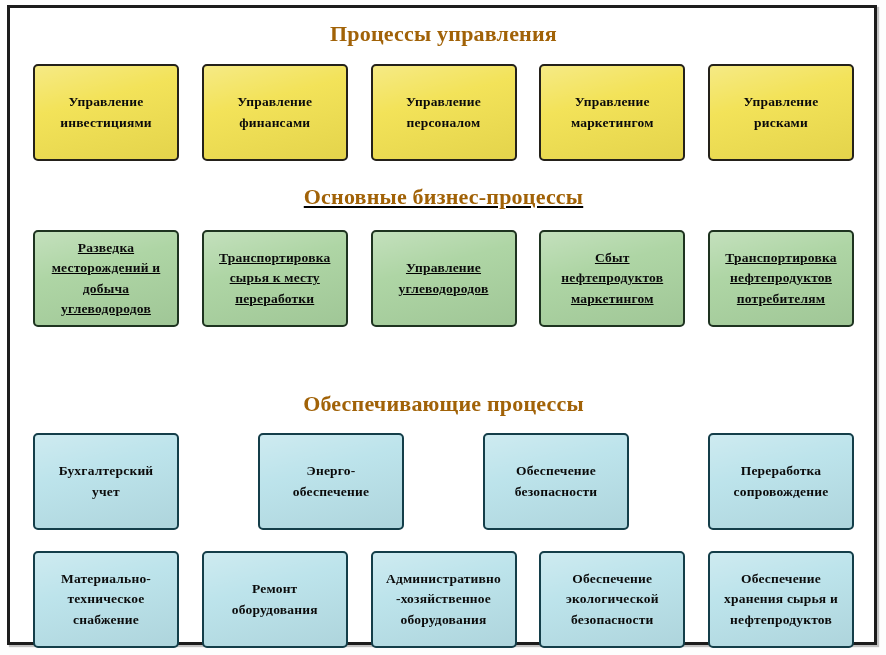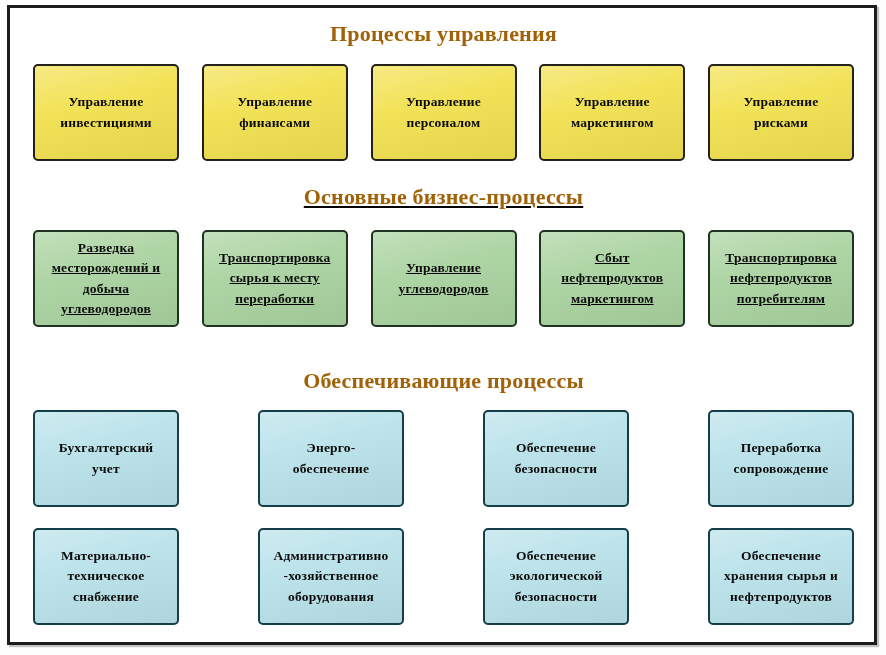--- a/index.html
+++ b/index.html
@@ -24,21 +24,21 @@
   .section-title {
     text-align: center;
     font-weight: bold;
     font-size: 22px;
     color: #a16207;
     letter-spacing: 0.2px;
     font-family: "Liberation Serif", serif;
   }
   .sec-0 .section-title { padding-top: 13px; }
   .sec-1 { margin-top: 23px; text-decoration: underline; }
-  .sec-2 { margin-top: 41px; }
+  .sec-2 { margin-top: 64px; }
   .row {
     display: flex;
     justify-content: space-between;
     align-items: stretch;
   }
   .sec-0 .row:first-child { margin-top: 17px; }
   .sec-1 .row:first-child { margin-top: 20px; }
   .sec-2 .row:first-child { margin-top: 16px; align-items: flex-end; }
   .sec-2 .row + .row { margin-top: 21px; }
   .box {
@@ -155,20 +155,24 @@
 сопровождение</span>
             </div>
           </div>
           <div class="row">
             <div class="box">
               <span class="box-label">Материально-
 техническое
 снабжение</span>
             </div>
             <div class="box">
+              <span class="box-label">Ремонт
+оборудования</span>
+            </div>
+            <div class="box">
               <span class="box-label">Административно
 -хозяйственное
 оборудования</span>
             </div>
             <div class="box">
               <span class="box-label">Обеспечение
 экологической
 безопасности</span>
             </div>
             <div class="box">

